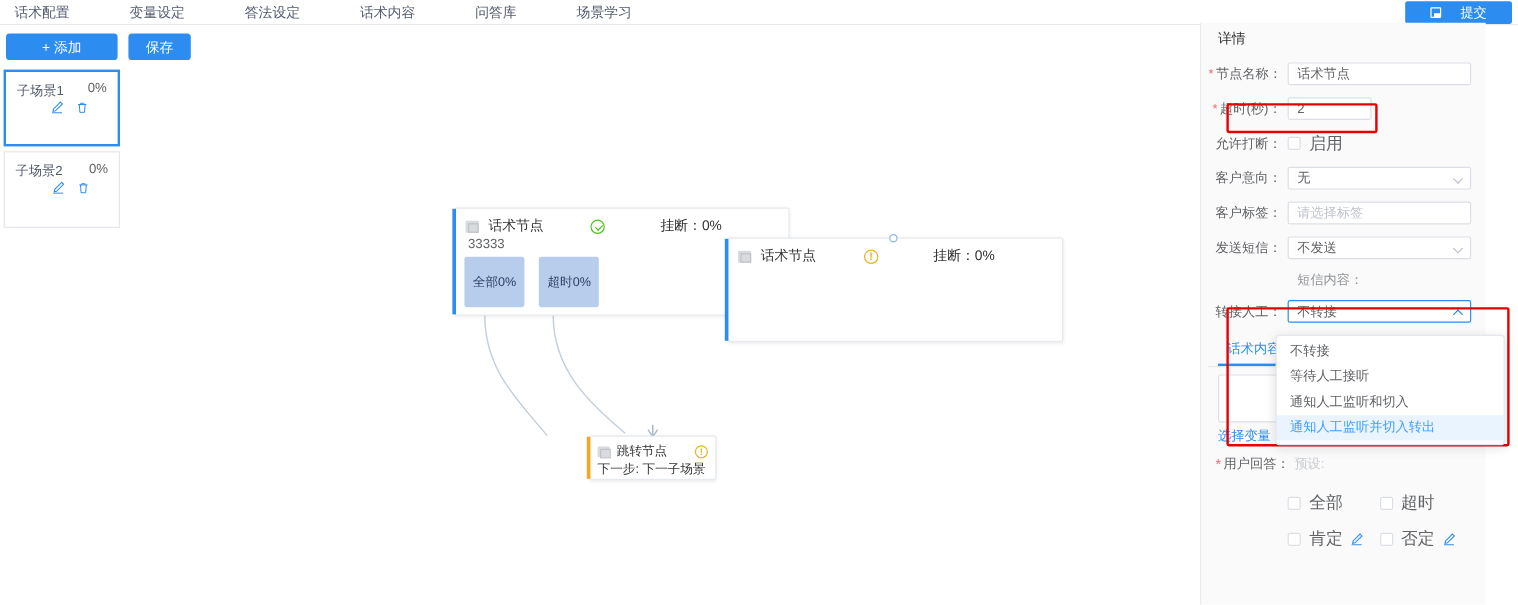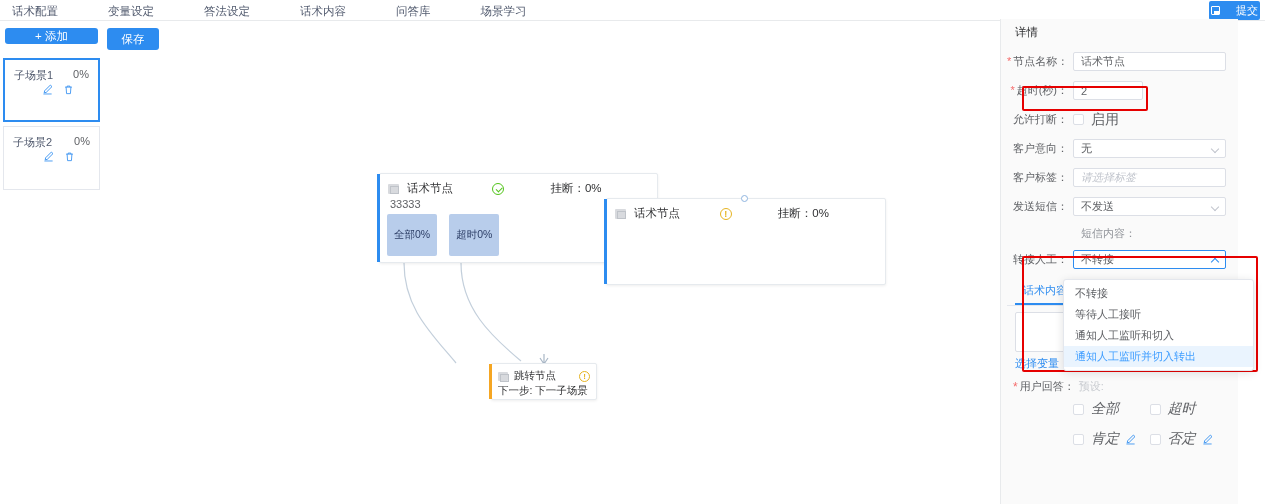--- a/index.html
+++ b/index.html
@@ -21,21 +21,21 @@
     border-bottom: 1px solid #e8eaec;
   }
   .nav-items { display: flex; align-items: center; height: 21px; padding-left: 12px; }
   .nav-item {
     font-size: 11.5px; color: #515a6e; margin-right: 50px;
     cursor: pointer; white-space: nowrap;
     line-height: 20px;
   }
   .submit-btn {
     position: absolute; right: 5px; top: 1px;
-    height: 19px; padding: 0 2px;
+    height: 19px; padding: 0 21px;
     background: #2d8cf0; color: #fff;
     border: none; border-radius: 2px;
     font-size: 11px; display: flex; align-items: center; gap: 16px;
     cursor: pointer;
     font-family: "Liberation Sans", sans-serif;
   }
   .save-glyph {
     width: 9px; height: 9px; border: 1px solid #fff; border-radius: 1px;
     position: relative; display: inline-block;
   }
@@ -44,21 +44,21 @@
     width: 5px; height: 4px; background: #fff;
   }
 
   
   .toolbar {
     position: absolute; left: 0; top: 21px; width: 1000px; height: 38px;
     background: #fff;
   }
   .btn-add {
     position: absolute; left: 5px; top: 7px;
-    width: 93px; height: 16px;
+    width: 93px; height: 22px;
     background: #2d8cf0; color: #fff; border: none; border-radius: 3px;
     font-size: 11.5px; cursor: pointer;
     font-family: "Liberation Sans", sans-serif;
   }
   .btn-save {
     position: absolute; left: 107px; top: 7px;
     width: 52px; height: 22px;
     background: #2d8cf0; color: #fff; border: none; border-radius: 3px;
     font-size: 11.5px; cursor: pointer;
     font-family: "Liberation Sans", sans-serif;
@@ -185,21 +185,21 @@
   .form-label {
     width: 66px; text-align: right; font-size: 11px; color: #606266;
     flex: none; padding-right: 5px; white-space: nowrap;
   }
   .req { color: #f56c6c; margin-right: 2px; }
   .form-control {
     flex: 1; height: 19px; border: 1px solid #dcdfe6; border-radius: 2px;
     background: #fff; display: flex; align-items: center; padding: 0 7px;
     font-size: 11px; color: #606266; position: relative;
   }
-  .form-control.placeholder { color: #c0c4cc; font-style: italic; }
+  .form-control.placeholder { color: #c0c4cc; }
   .form-control.narrow { flex: none; width: 70px; }
   .chev {
     position: absolute; right: 7px; top: 6px;
     width: 6px; height: 6px; border-right: 1px solid #c0c4cc;
     border-bottom: 1px solid #c0c4cc; transform: rotate(45deg);
   }
   .chev.up { transform: rotate(-135deg); top: 8px; border-color: #2d8cf0; }
   .form-control.focused { border-color: #2d8cf0; }
   .cb {
     width: 11px; height: 11px; border: 1px solid #dcdfe6; background: #fff;
@@ -240,21 +240,21 @@
     margin: 6px 6px 0 8px; height: 40px; background: #fff;
     border: 1px solid #dcdfe6; border-radius: 2px;
   }
   .link-blue { color: #2d8cf0; font-size: 11px; cursor: pointer; }
   .var-link { padding-left: 8px; display:block; margin-top: 4px; }
   .trend-link { padding-left: 8px; display:block; margin-top: 9px; }
 
   .answer-row { display: flex; align-items: center; margin-top: 8px; padding-left: 6px;}
   .answer-label { font-size: 11px; color: #606266; white-space: nowrap; }
   .answer-preset { font-size: 11px; color: #c8cbd0; margin-left: 4px; }
-  .cb-grid { margin-top: 6px; padding-left: 66px; font-style: italic; }
+  .cb-grid { margin-top: 16px; padding-left: 66px; }
   .cb-line { display: flex; margin-bottom: 12px; }
   .cb-cell { display: flex; align-items: center; width: 92px; }
   .pencil { margin-left: 6px; cursor: pointer; width:11px; height:11px; display:inline-block;}
 </style>
 </head>
 <body>
 
 <div id="app">
 
   <div class="topbar">

